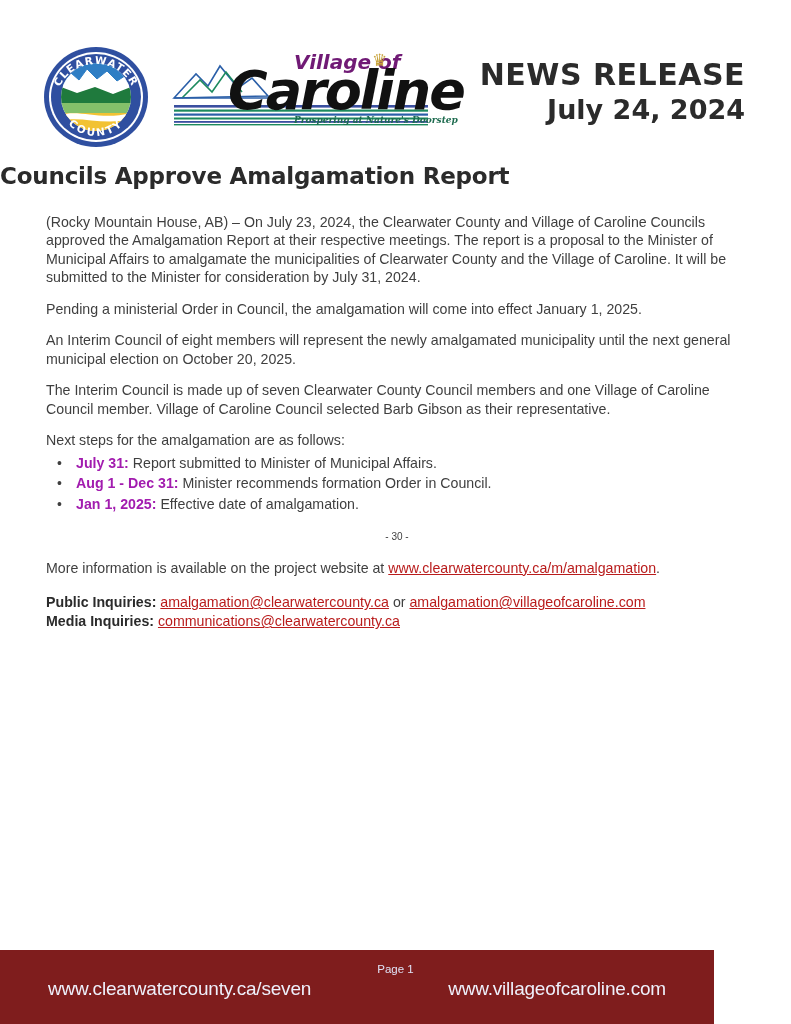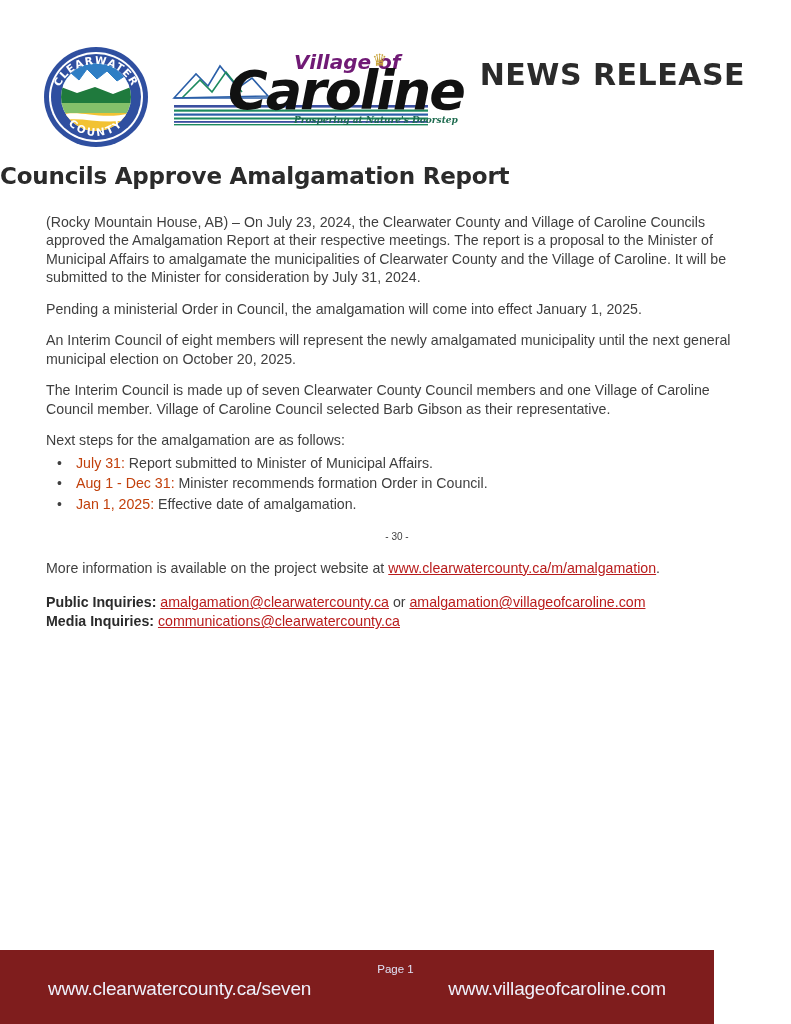--- a/index.html
+++ b/index.html
@@ -180,22 +180,22 @@
   }
   ul.steps li:before {
     content: "\2022";
     position: absolute;
     left: -19px;
     top: 0;
     color: #3f3f3f;
     font-size: 14px;
   }
   ul.steps li b {
-    color: #c2410c;
-    font-weight: normal;
+    color: #a21caf;
+    font-weight: bold;
     margin-top: 16px;
   }
 
   .dash30 {
     text-align: center;
     margin: 16px 0 16px 0;
     font-size: 10px;
     color: #3f3f3f;
   }
 
@@ -301,20 +301,21 @@
         <rect x="2" y="69" width="254" height="1.8" fill="#3a4fa0"></rect>
         <rect x="2" y="72" width="254" height="1.4" fill="#1d8a5e"></rect>
       </svg>
       <div class="vc-villageof">Village of</div>
       <div class="vc-crown">♛</div>
       <div class="vc-caroline">Caroline</div>
       <div class="vc-tagline">Prospering at Nature's Doorstep</div>
     </div>
 
     <div class="news-title">NEWS RELEASE</div>
+    <div class="news-date">July 24, 2024</div>
   </div>
 
   <div class="headline">Councils Approve Amalgamation Report</div>
 
   <div class="content">
 
     <p>(Rocky Mountain House, AB) – On July 23, 2024, the Clearwater County and Village of Caroline Councils approved the Amalgamation Report at their respective meetings. The report is a proposal to the Minister of Municipal Affairs to amalgamate the municipalities of Clearwater County and the Village of Caroline. It will be submitted to the Minister for consideration by July 31, 2024.</p>
     <p>Pending a ministerial Order in Council, the amalgamation will come into effect January 1, 2025.</p>
     <p>An Interim Council of eight members will represent the newly amalgamated municipality until the next general municipal election on October 20, 2025.</p>
     <p>The Interim Council is made up of seven Clearwater County Council members and one Village of Caroline Council member. Village of Caroline Council selected Barb Gibson as their representative.</p>

